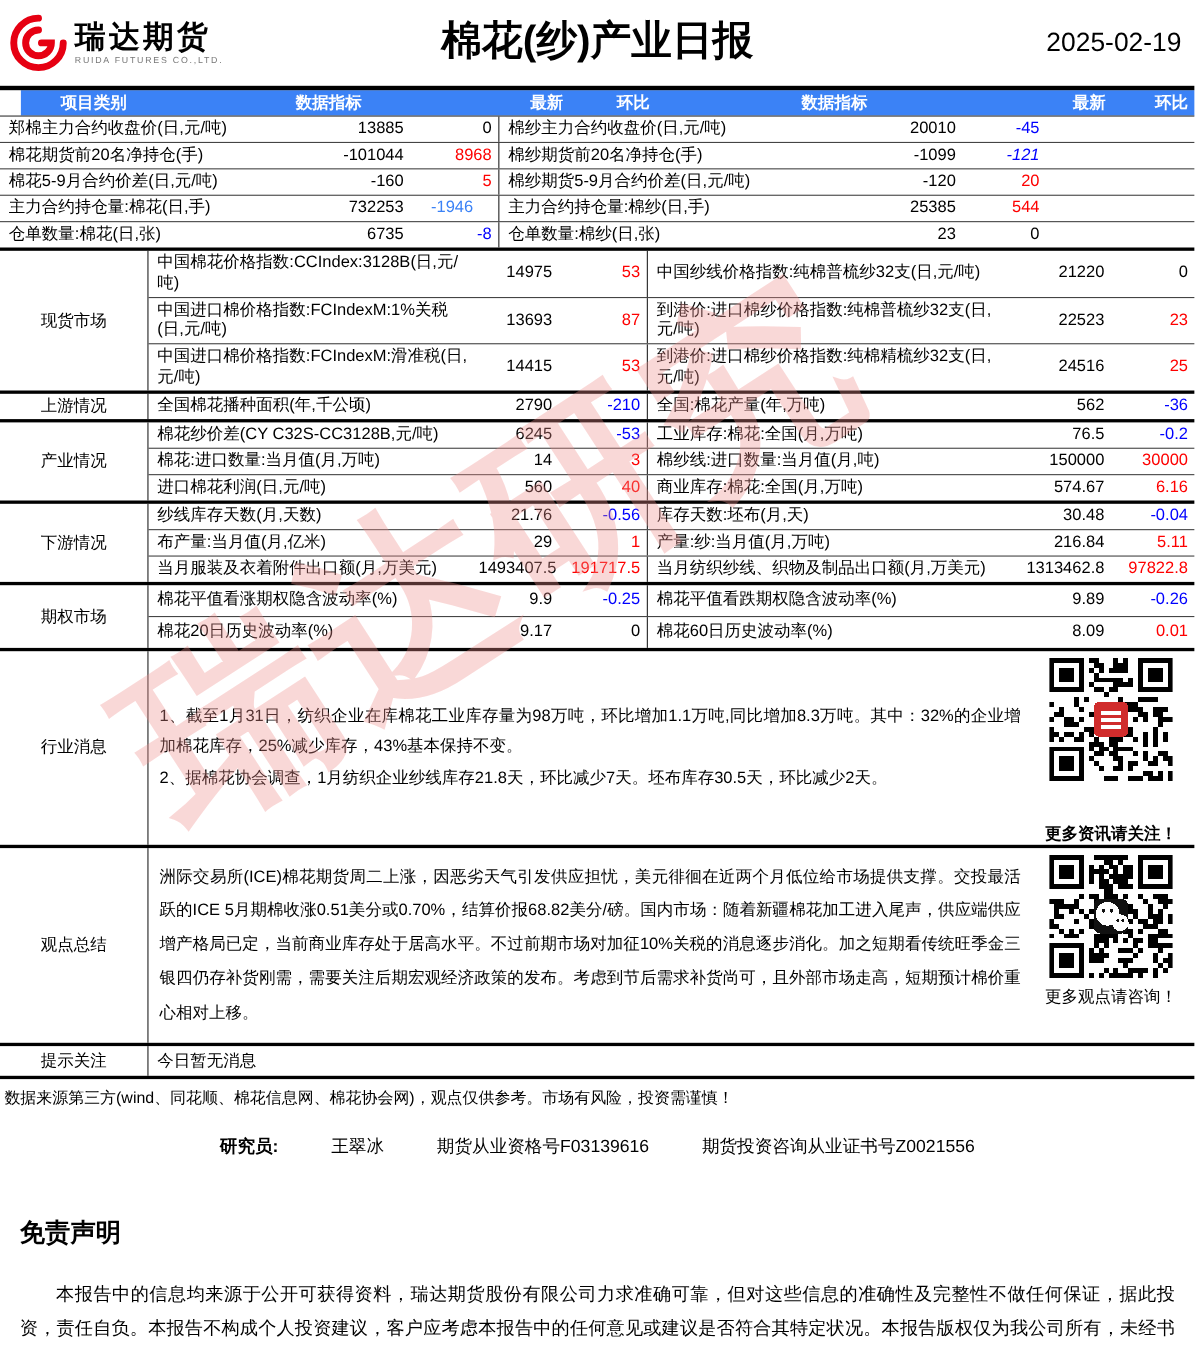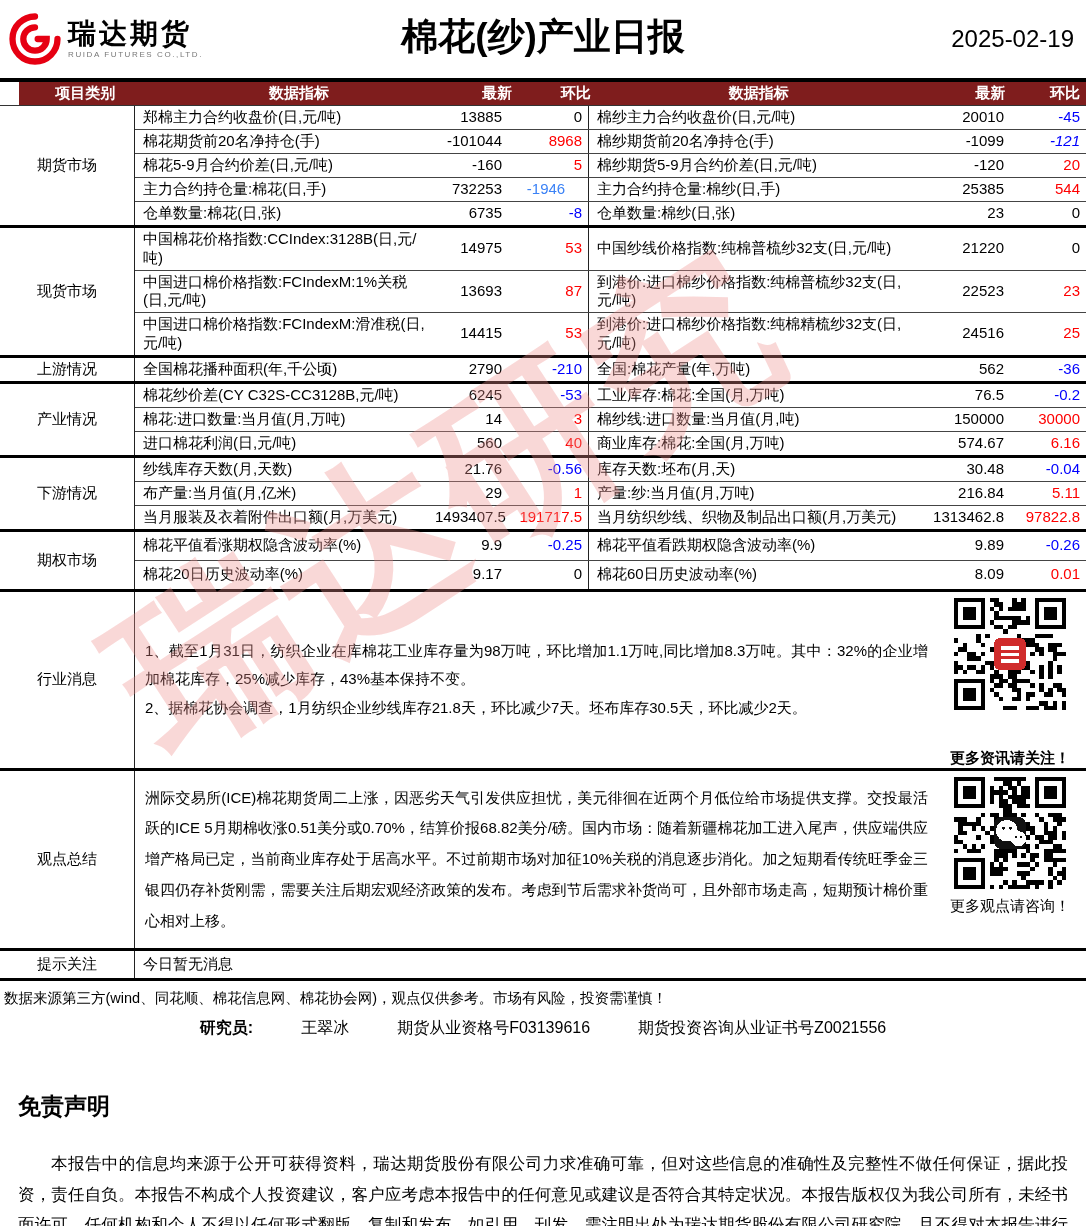--- a/index.html
+++ b/index.html
@@ -61,21 +61,21 @@
   .news .block-text{line-height:1.9;}
   .news{min-height:150px;}
   .opinion{min-height:160px;}
   .opinion .block-text{line-height:2.05;}
   .notice{min-height:27px;}
   .notice-text{flex:1;display:flex;align-items:center;font-size:15px;padding-left:8px;}
 
   
   .source-line{font-size:14.5px;padding:8px 4px 2px 4px;}
   .researcher{display:flex;justify-content:center;gap:48px;font-size:16px;
-              margin-top:8px;}
+              margin-top:22px;}
   .researcher .lab{font-weight:700;}
 
   .disclaimer{margin:52px 18px 0 18px;}
   .disclaimer h2{font-size:23px;font-weight:800;margin:0 0 26px 0;}
   .disclaimer p{font-size:16.5px;line-height:1.85;text-indent:2em;
                 text-align:justify;margin:0;}
 
   
   .wm{position:absolute;left:95px;top:595px;font-size:182px;font-weight:700;
       white-space:nowrap;transform:rotate(-33deg);transform-origin:0 20%;
@@ -96,33 +96,32 @@
       <div class="logo-text">
         <div class="logo-cn">瑞达期货</div>
         <div class="logo-en">RUIDA FUTURES CO.,LTD.</div>
       </div>
     </div>
     <div class="title">棉花(纱)产业日报</div>
     <div class="date">2025-02-19</div>
   </div>
 
   <div class="tbl">
-    <div class="thead" style="background: #7f1d1d; margin-left: 19px;">
+    <div class="thead" style="background: #3b82f6; margin-left: 19px;">
       <div class="h-cat">项目类别</div>
       <div class="h-ind">数据指标</div>
       <div class="h-val">最新</div>
       <div class="h-chg">环比</div>
       <div class="h-ind2">数据指标</div>
       <div class="h-val2">最新</div>
       <div class="h-chg2">环比</div>
     </div>
 
     <div id="table-body">
         <div class="section">
-          <div class="cat-cell">期货市场</div>
           <div class="rows">
             <div class="row">
               <div class="c-label">郑棉主力合约收盘价(日,元/吨)</div>
               <div class="c-val">13885</div>
               <div class="c-chg" style="color: rgb(0, 0, 0);">0</div>
               <div class="c-rlabel">棉纱主力合约收盘价(日,元/吨)</div>
               <div class="c-rval">20010</div>
               <div class="c-rchg" style="color: rgb(0, 0, 254);">-45</div>
             </div>
             <div class="row">

